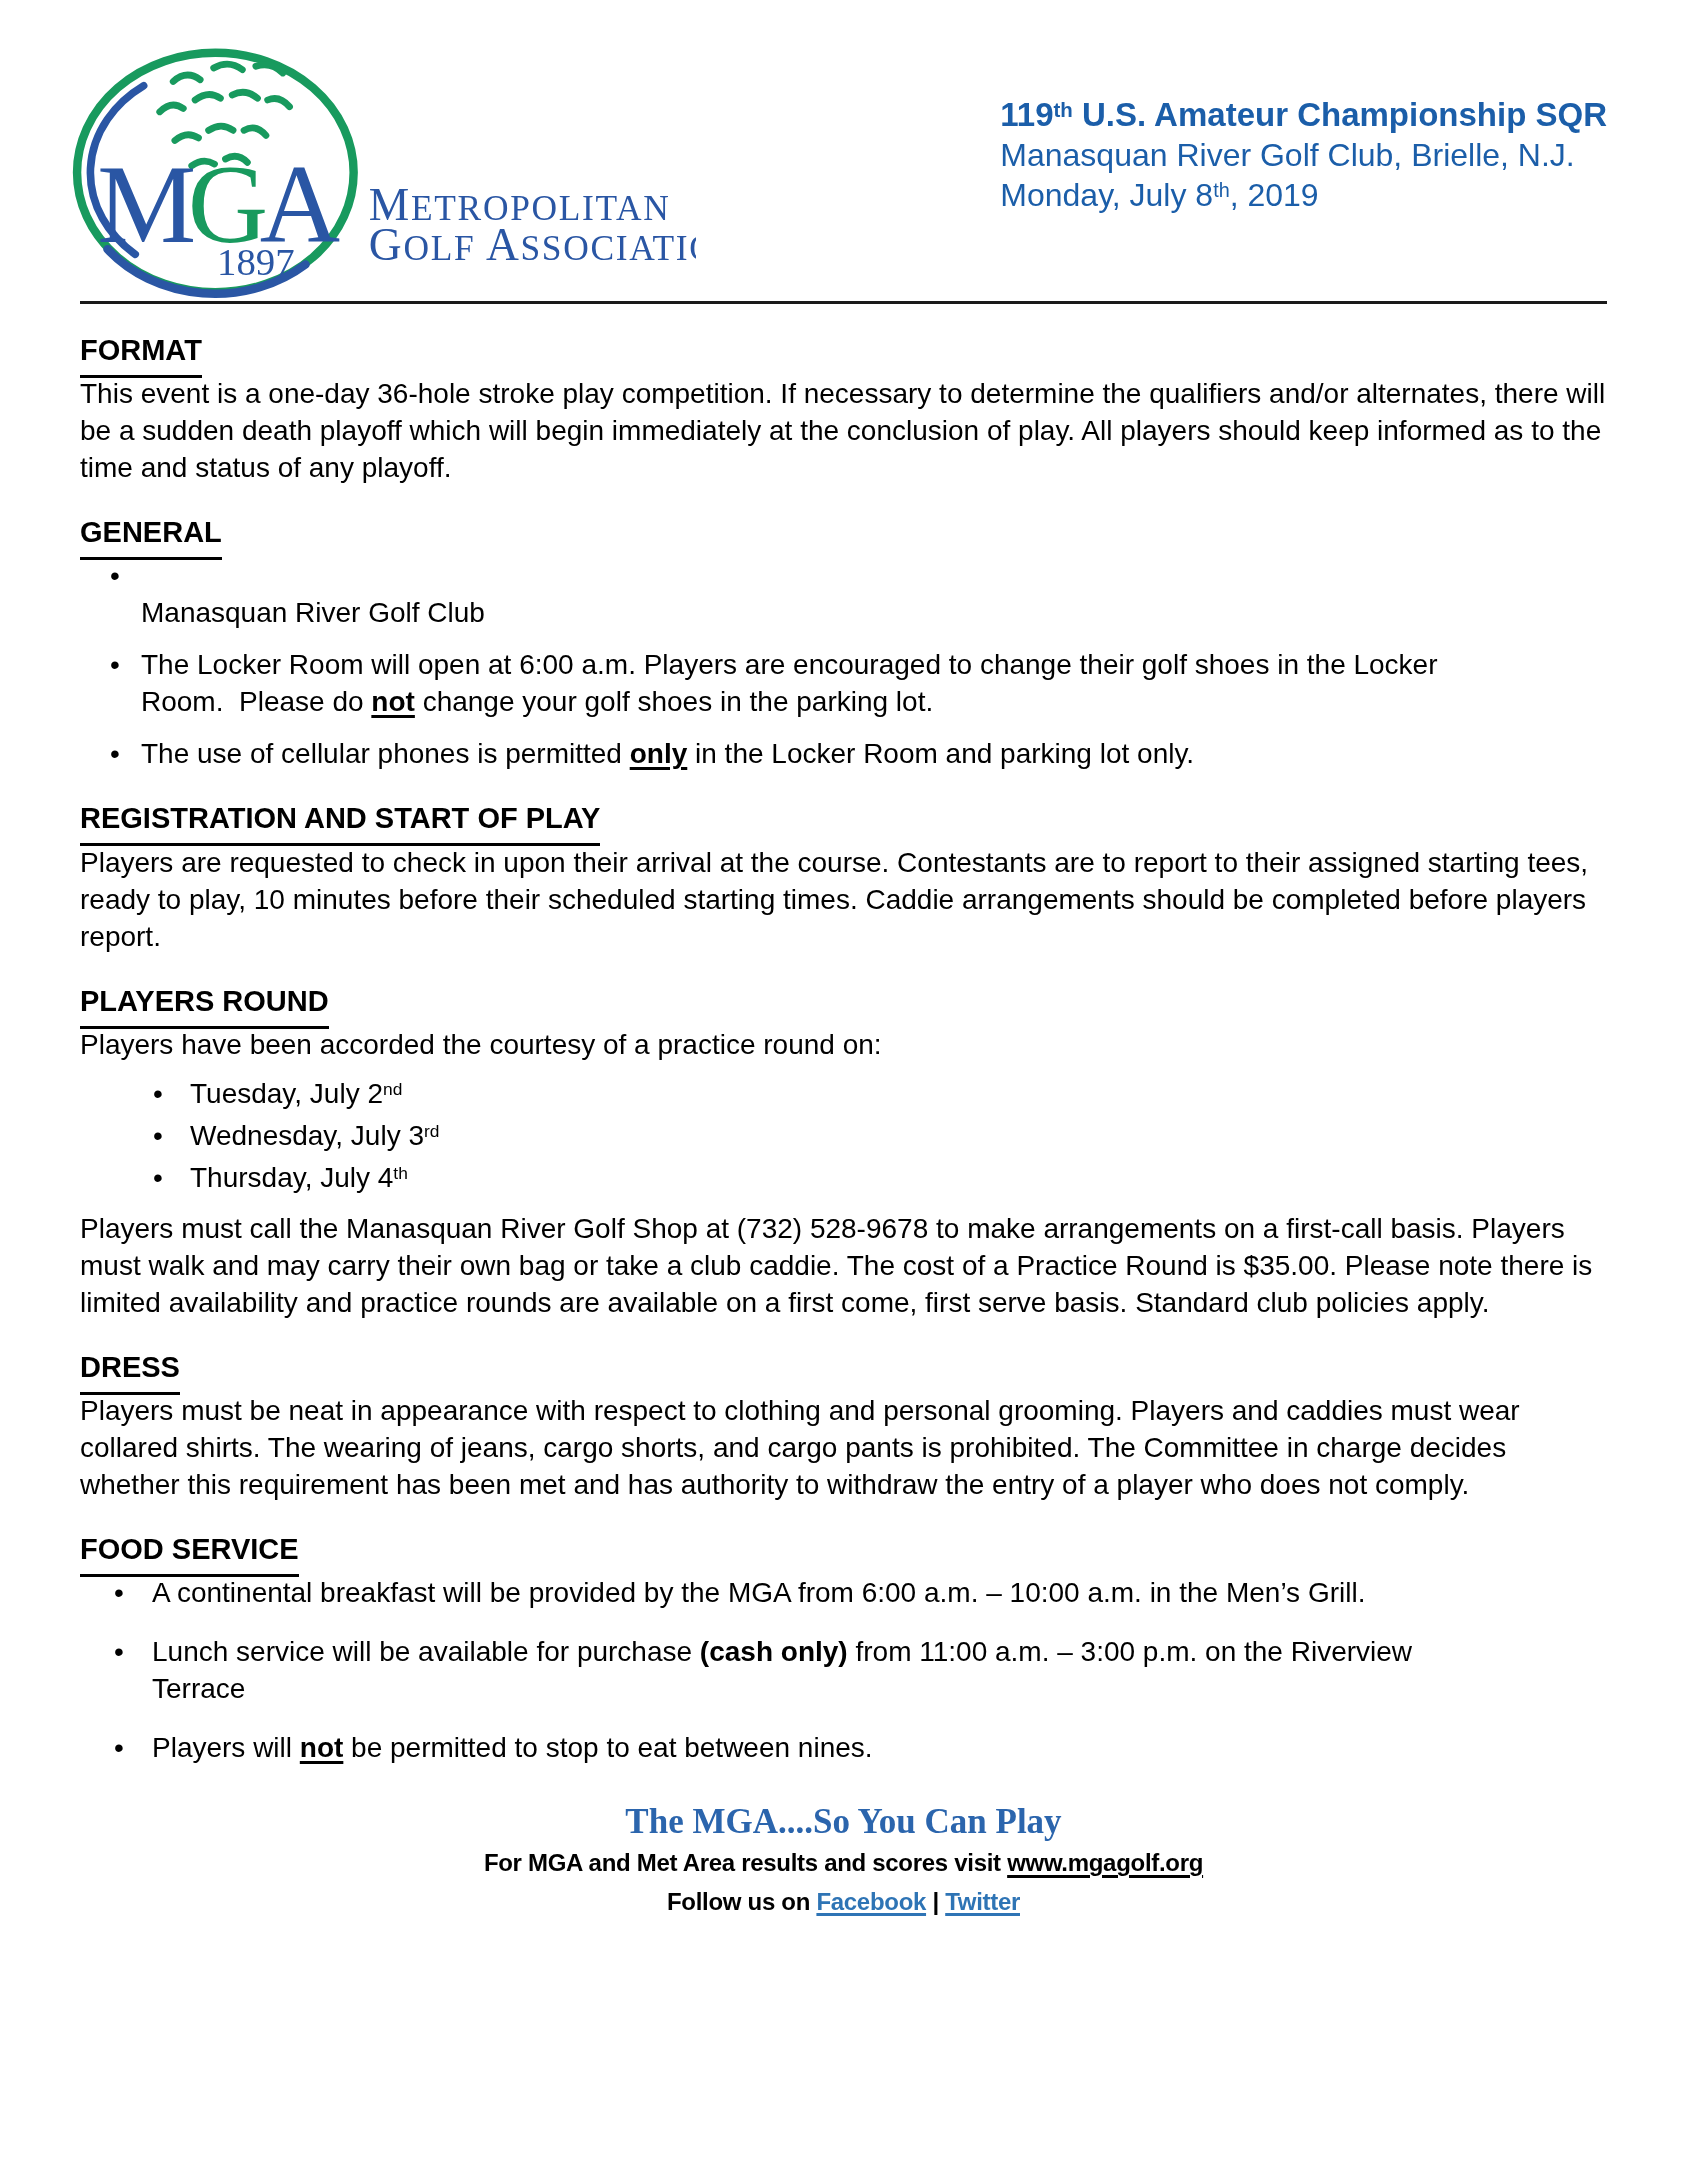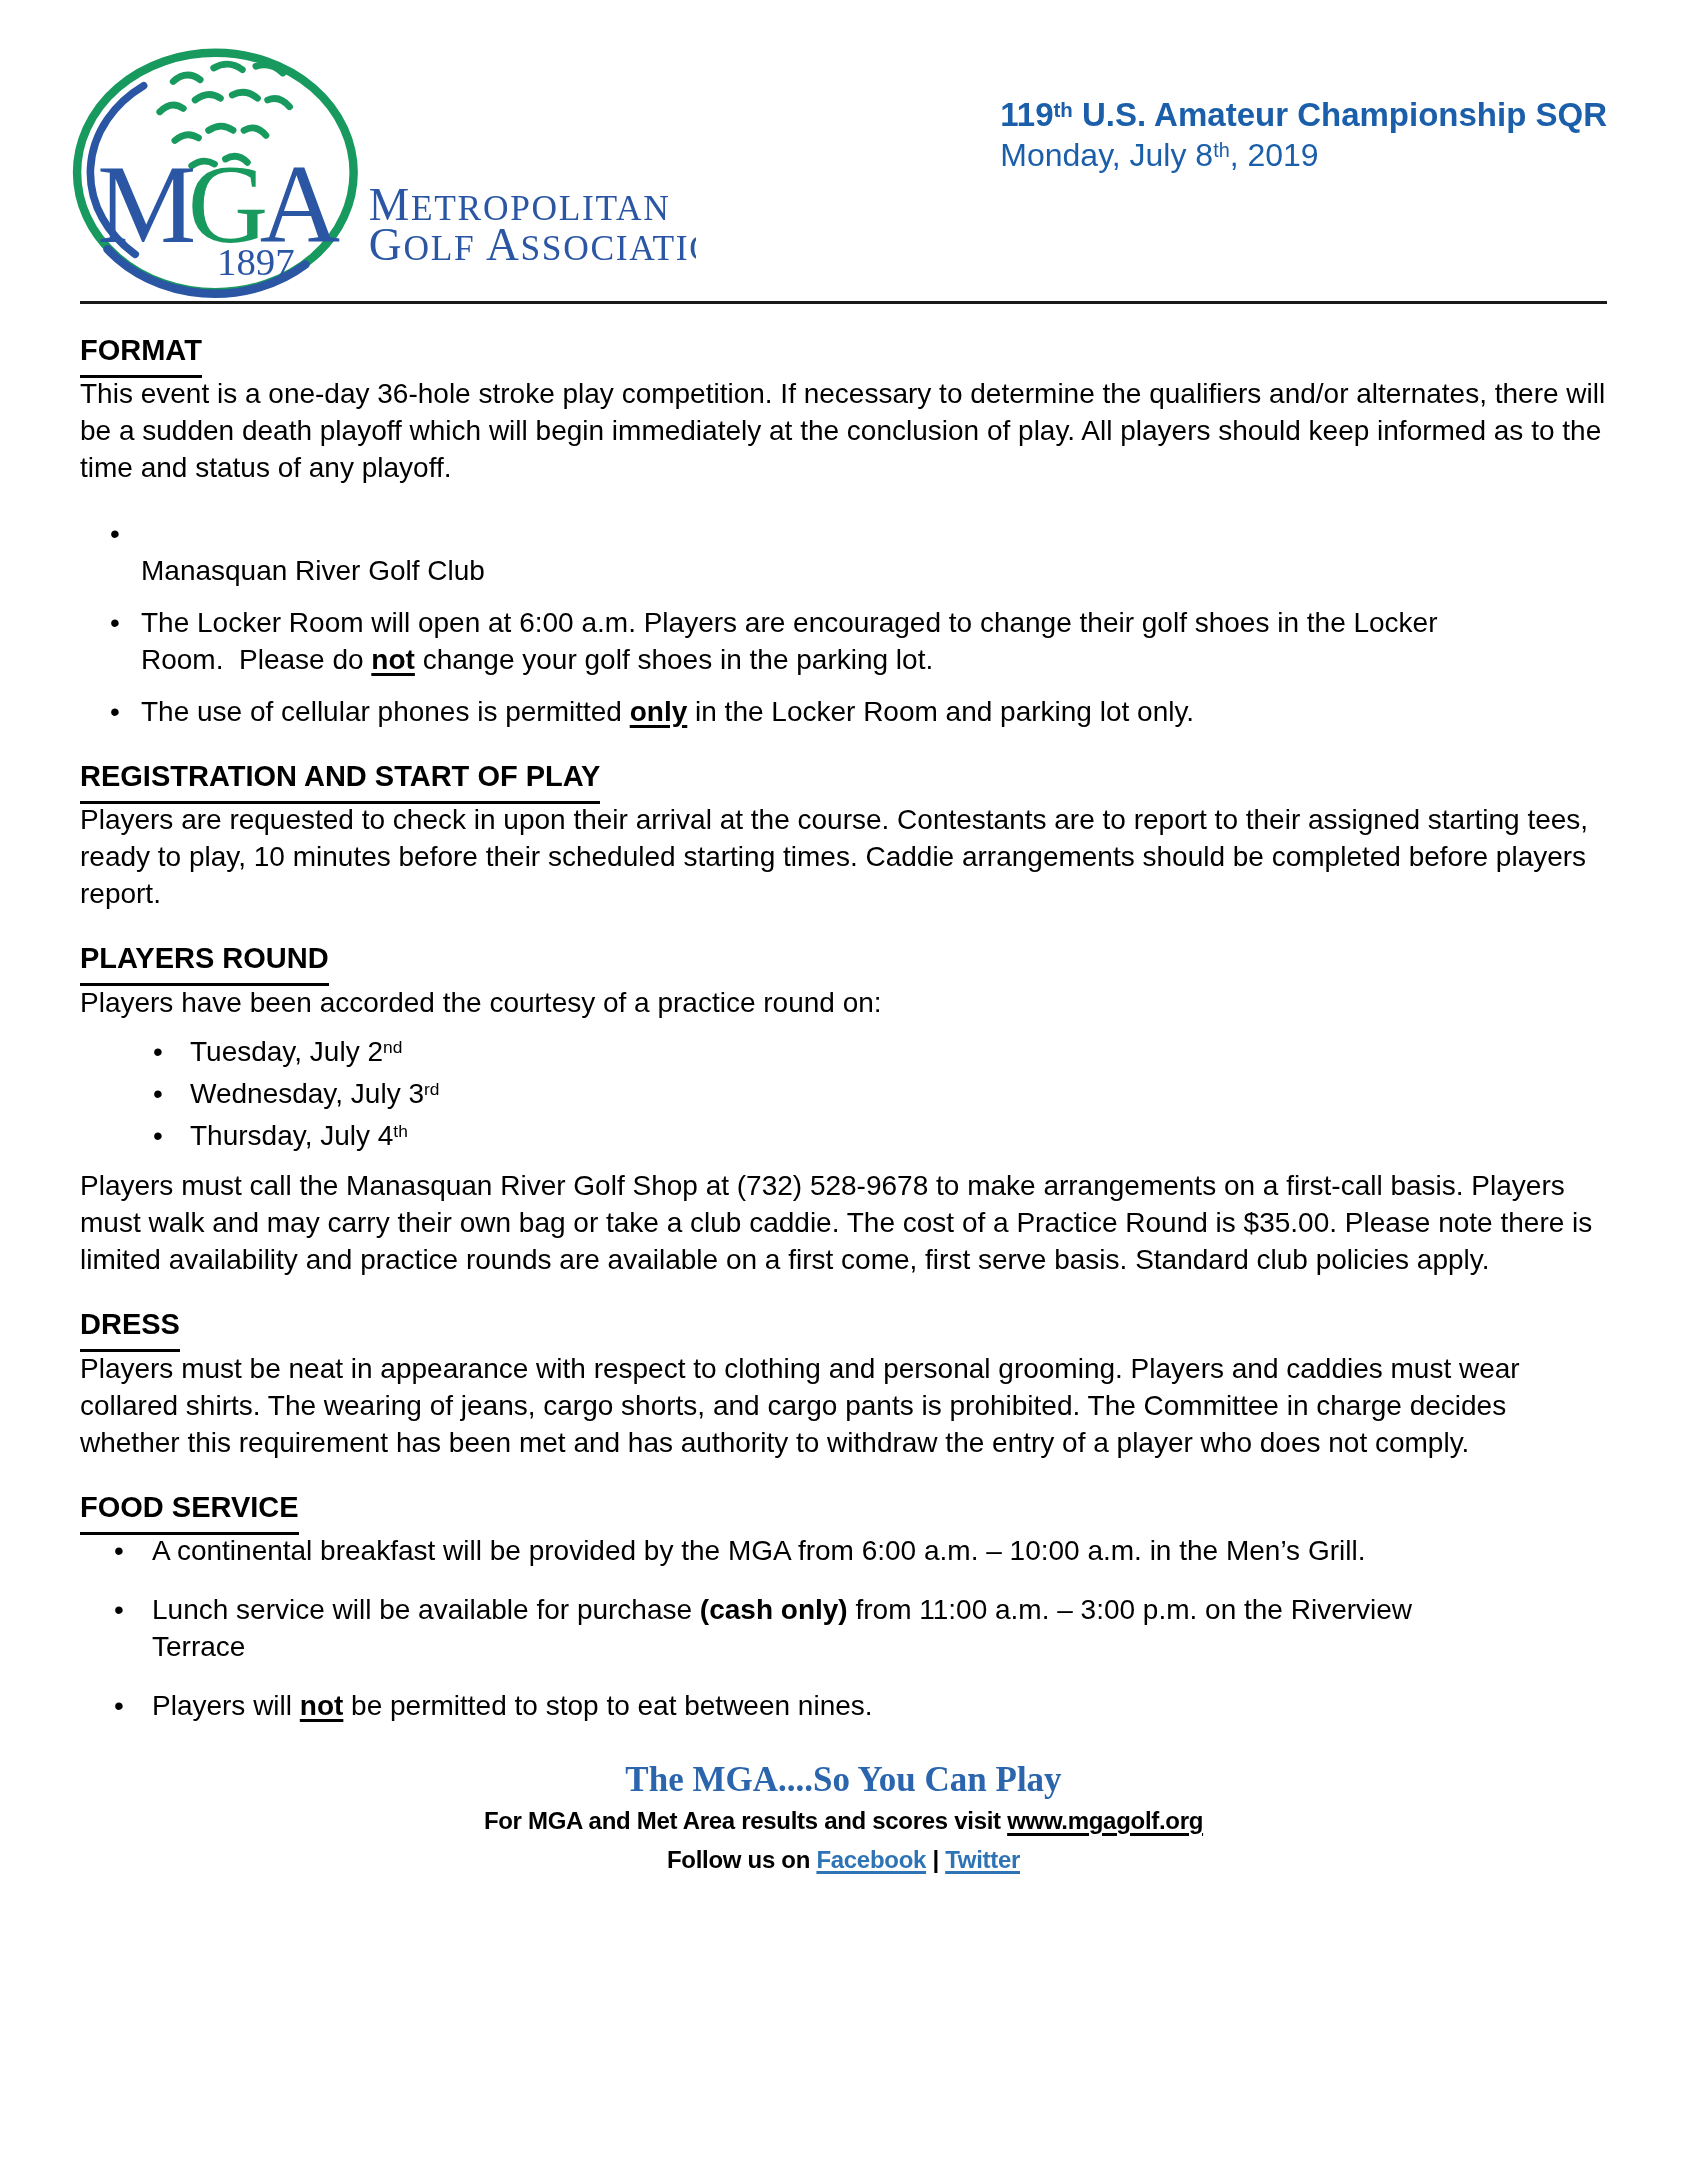--- a/index.html
+++ b/index.html
@@ -77,32 +77,34 @@
         <text x="30" y="232" font-family="Liberation Serif, serif" font-size="132" letter-spacing="-10"><tspan fill="#2a56a4">M</tspan><tspan fill="#189a5e">G</tspan><tspan fill="#2a56a4">A</tspan></text>
         <text x="218" y="272" text-anchor="middle" font-family="Liberation Serif, serif" font-size="46" fill="#2a56a4">1897</text>
         <g fill="#2a56a4" font-family="Liberation Serif, serif" letter-spacing="2">
           <text x="352" y="206"><tspan font-size="54">M</tspan><tspan font-size="42">ETROPOLITAN</tspan></text>
           <text x="352" y="254"><tspan font-size="54">G</tspan><tspan font-size="42">OLF </tspan><tspan font-size="54">A</tspan><tspan font-size="42">SSOCIATION</tspan></text>
         </g>
       </svg>
     </div>
     <div class="hdr-right">
       <div class="hdr-line1"><span>119</span><sup>th</sup><span> U.S. Amateur Championship SQR</span></div>
+      <div class="hdr-line2">Manasquan River Golf Club, Brielle, N.J.</div>
       <div class="hdr-line3"><span>Monday, July 8</span><sup>th</sup><span>, 2019</span></div>
     </div>
   </header>
 
   <div class="rule"></div>
 
   <div class="section">
     <h2 class="sec-h"><span>FORMAT</span></h2>
     <p class="body"><span>This event is a one-day 36-hole stroke play competition. If necessary to determine the qualifiers and/or alternates, there will be a sudden death playoff which will begin immediately at the conclusion of play. All players should keep informed as to the time and status of any playoff.</span></p>
   </div>
 
   <div class="section">
+    <h2 class="sec-h"><span>GENERAL</span></h2>
     <ul class="b1">
       <li><br><span>Manasquan River Golf Club</span></li>
       <li><span>The Locker Room will open at 6:00 a.m. Players are encouraged to change their golf shoes in the Locker</span><br><span>Room.&nbsp; Please do </span><span class="b u">not</span><span> change your golf shoes in the parking lot.</span></li>
       <li><span>The use of cellular phones is permitted </span><span class="b u">only</span><span> in the Locker Room and parking lot only.</span></li>
     </ul>
   </div>
 
   <div class="section">
     <h2 class="sec-h"><span>REGISTRATION AND START OF PLAY</span></h2>
     <p class="body"><span>Players are requested to check in upon their arrival at the course. Contestants are to report to their assigned starting tees, ready to play, 10 minutes before their scheduled starting times. Caddie arrangements should be completed before players report.</span></p>

